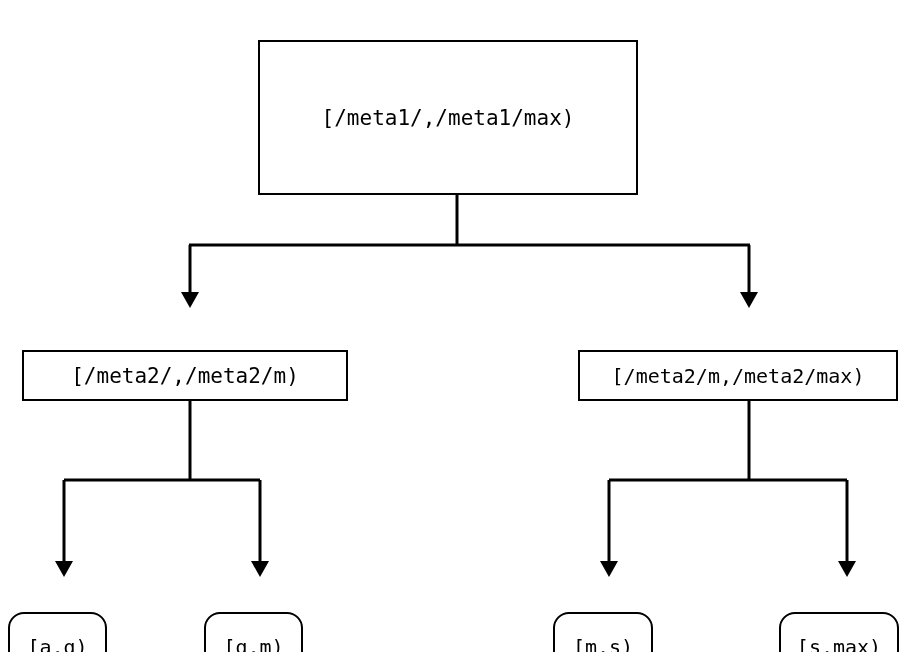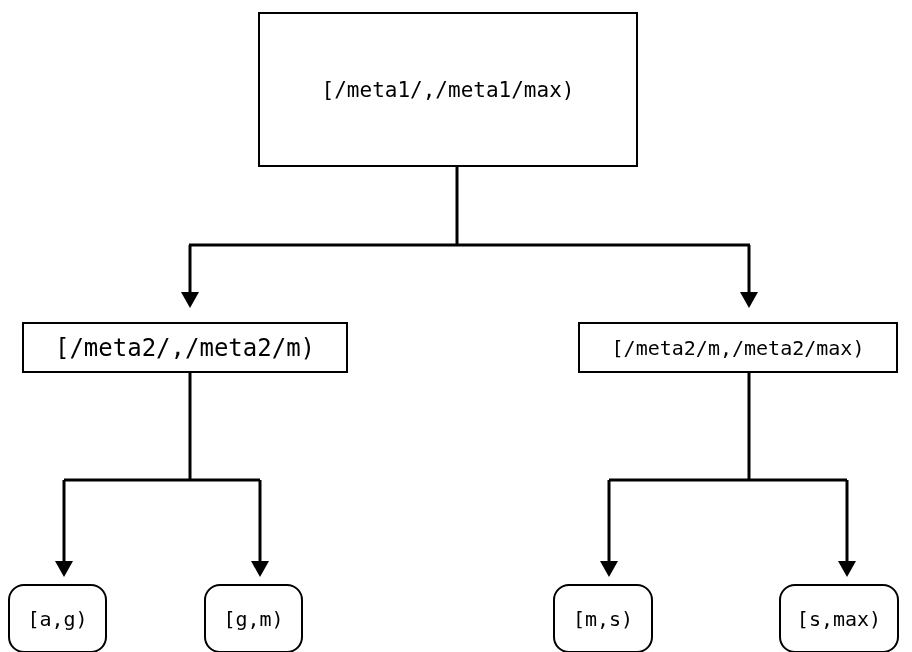--- a/index.html
+++ b/index.html
@@ -31,34 +31,35 @@
     box-sizing: border-box;
     border: 2px solid #000000;
     background: #ffffff;
     display: flex;
     align-items: center;
     justify-content: center;
     color: #000000;
     font-family: "DejaVu Sans Mono", monospace;
     white-space: pre;
     letter-spacing: 0px;
+    margin-top: 28px;
   }
   .node-root {
     left: 258px;
     top: 12px;
     width: 380px;
     height: 155px;
     font-size: 21px;
   }
   .node-mid-left {
     left: 22px;
     top: 322px;
     width: 326px;
     height: 51px;
-    font-size: 24px;
+    font-size: 21px;
   }
   .node-mid-right {
     left: 578px;
     top: 322px;
     width: 320px;
     height: 51px;
     font-size: 20px;
     text-align: center;
   }
   .node-leaf {

